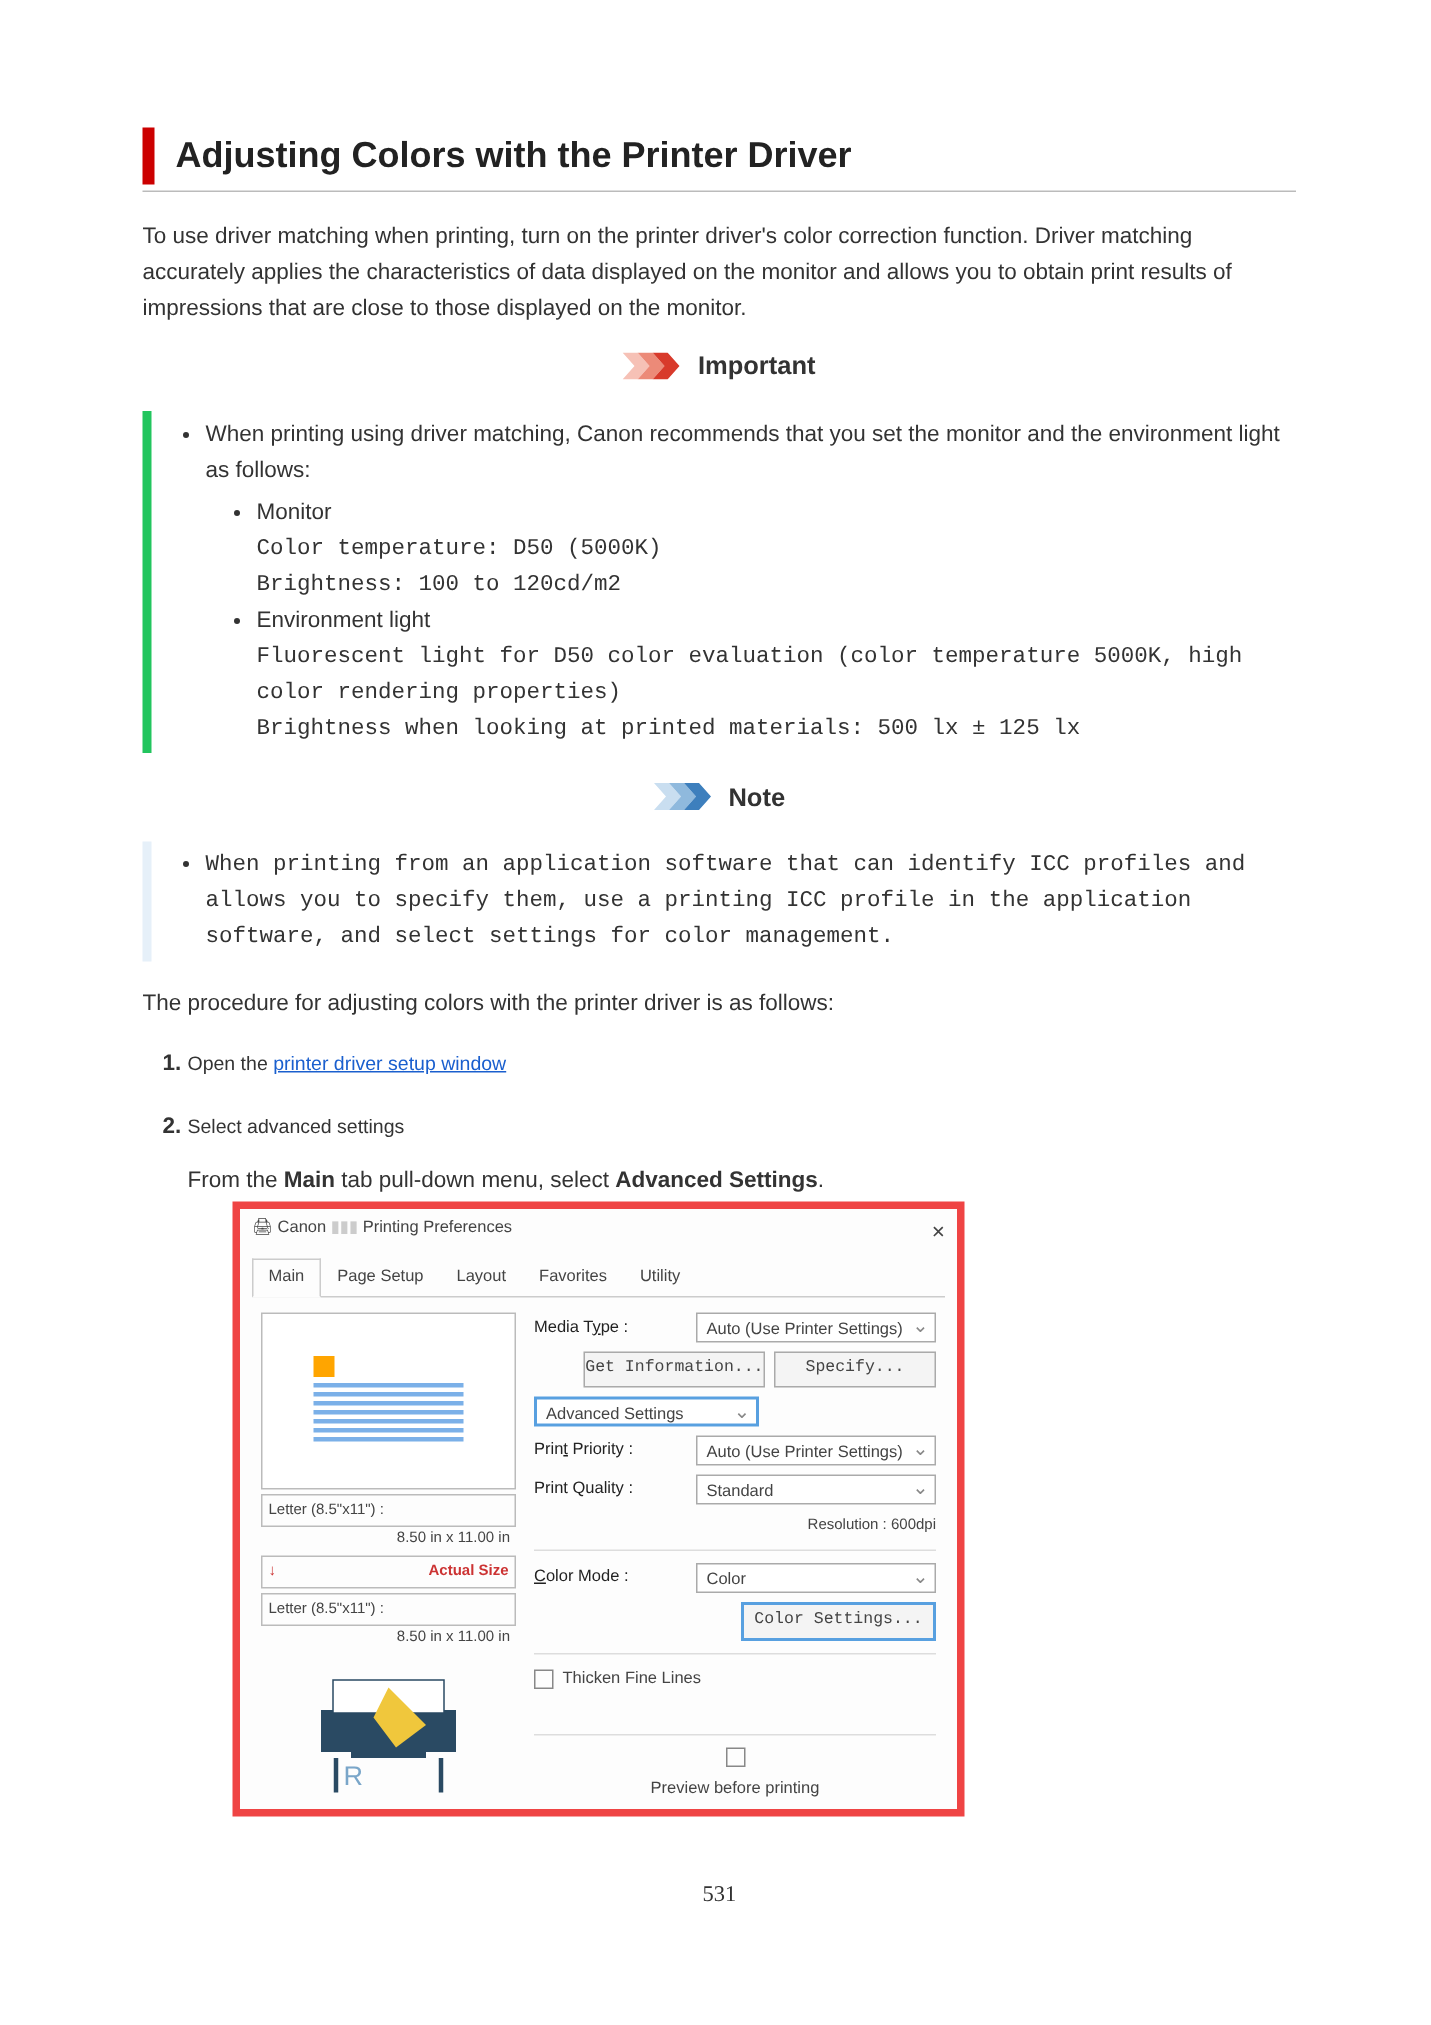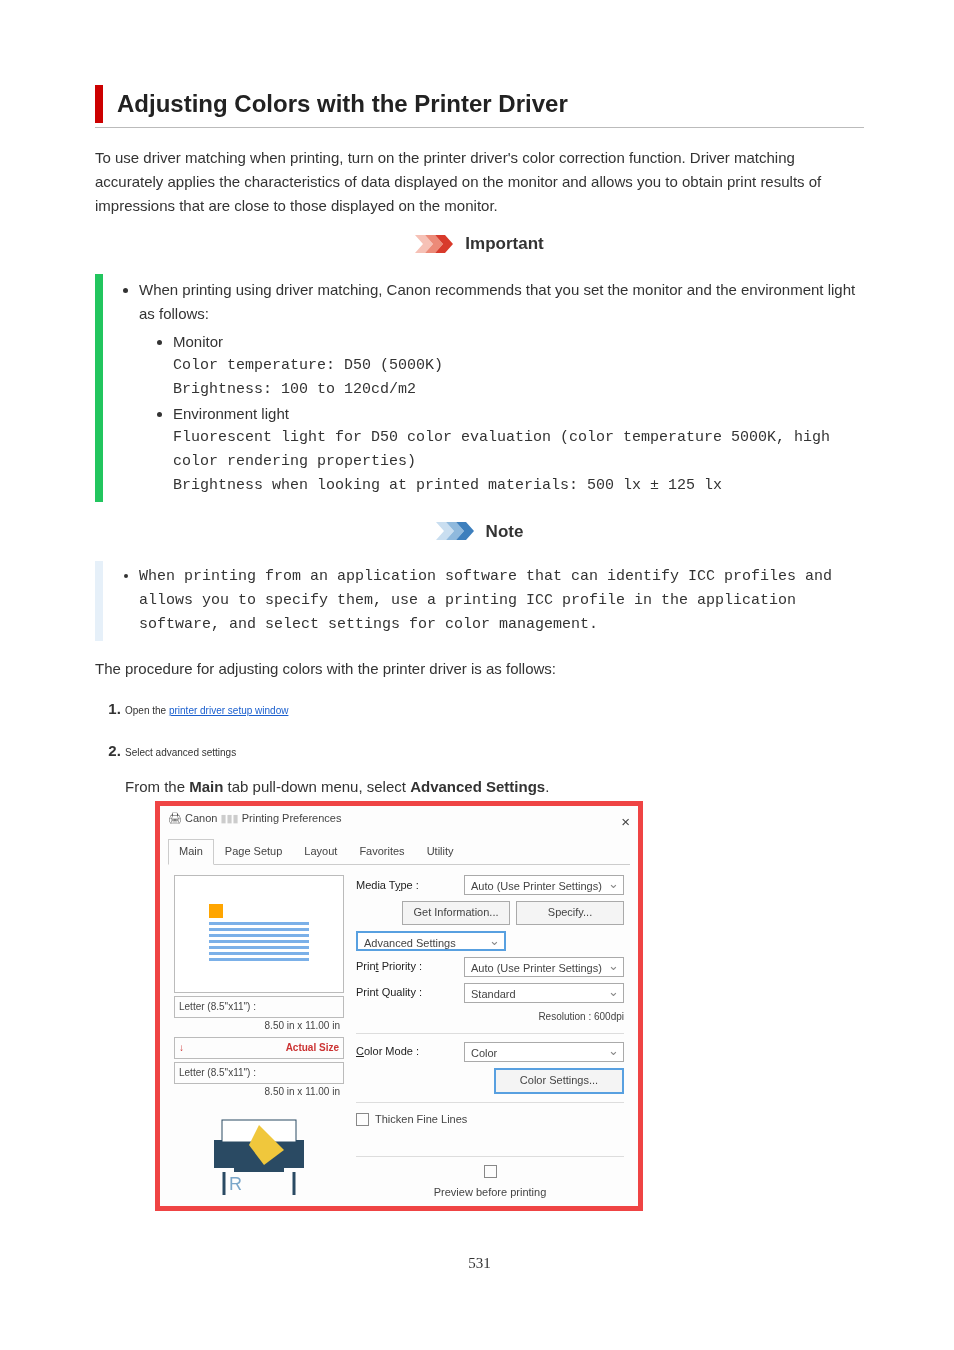--- a/index.html
+++ b/index.html
@@ -29,32 +29,32 @@
     display: flex;
     align-items: center;
     gap: 6px;
     margin-top: 12px;
     margin-bottom: 6px;
     justify-content: center;
   }
   .callout-header svg { flex: none; }
   .callout-title { font-weight: bold; font-size: 17px; }
   .callout-body {
-    border-left: 8px solid #22c55e;
+    border-left: 6px solid #22c55e;
     padding: 4px 0 4px 10px;
     margin-bottom: 16px;
     margin-top: 16px;
   }
   .callout-body.note { border-left-color: #e6f0f9; font-family: Liberation Mono, monospace; }
   ul.outer { list-style: disc; padding-left: 26px; }
   ul.inner { list-style: disc; padding-left: 34px; margin-top: 4px; }
   ul.inner .spec { padding-left: 0; font-family: Liberation Mono, monospace; }
   ol.steps { padding-left: 30px; margin-top: 16px; }
   ol.steps > li { margin-bottom: 18px; }
-  ol.steps > li .step-label { font-size: 10px; }
+  ol.steps > li .step-label { font-size: 13px; }
   ol.steps > li::marker { font-weight: bold; }
   .step-desc { margin-top: 12px; margin-left: 0; }
   a.link { color: #1a5fce; text-decoration: underline; }
   .dialog-img {
     width: 488px;
     height: 410px;
     border: 5px solid #ef4444;
     margin-left: 30px;
     margin-top: 2px;
     position: relative;
@@ -87,21 +87,21 @@
   .printer-svg { margin-top:10px; height:90px; display:flex; align-items:center; justify-content:center;}
   .dlg-right { flex:1; }
   .frow { display:flex; align-items:center; gap:8px; margin-bottom:6px; }
   .flabel { width:100px; text-align:left; color:#222; }
   .flabel .ul { text-decoration:underline; }
   .fselect { flex:1; border:1px solid #aaa; background:#fff; padding:2px 20px 2px 6px; position:relative; height:20px; line-height:16px;}
   .fselect::after { content:"⌄"; position:absolute; right:4px; top:0; color:#888; font-size:13px;}
   .fselect.hl { border:2px solid #58a0e0; }
   .fbtn { border:1px solid #aaa; background:#f4f4f4; padding:2px 0; text-align:center; min-width:108px;}
   .fbtn.hl { border:2px solid #58a0e0; }
-  .rightal { display:flex; justify-content:flex-end; gap:6px; }
+  .rightal { display:flex; justify-content:flex-end; gap:6px;font-family:Liberation Mono, monospace; }
   .res { text-align:right; font-size:10px; margin:2px 0 8px; }
   .sep { border-top:1px solid #ddd; margin:8px 0; }
   .chk { display:flex; align-items:center; gap:6px; }
   .chk .box { width:13px; height:13px; border:1px solid #888; }
   .dlg-footer { padding:2px 14px 10px; }
   .dlg-footer .row { display:flex; gap:14px; justify-content:flex-end; margin-top:6px;}
   .dlg-footer .fbtn { min-width:90px; }
   .dlg-footer .fbtn.ok { border:2px solid #58a0e0; background:#fff;}
   .page-num { text-align:center; margin-top:40px; font-family:"Times New Roman",serif; font-size:15px;}
 </style>

